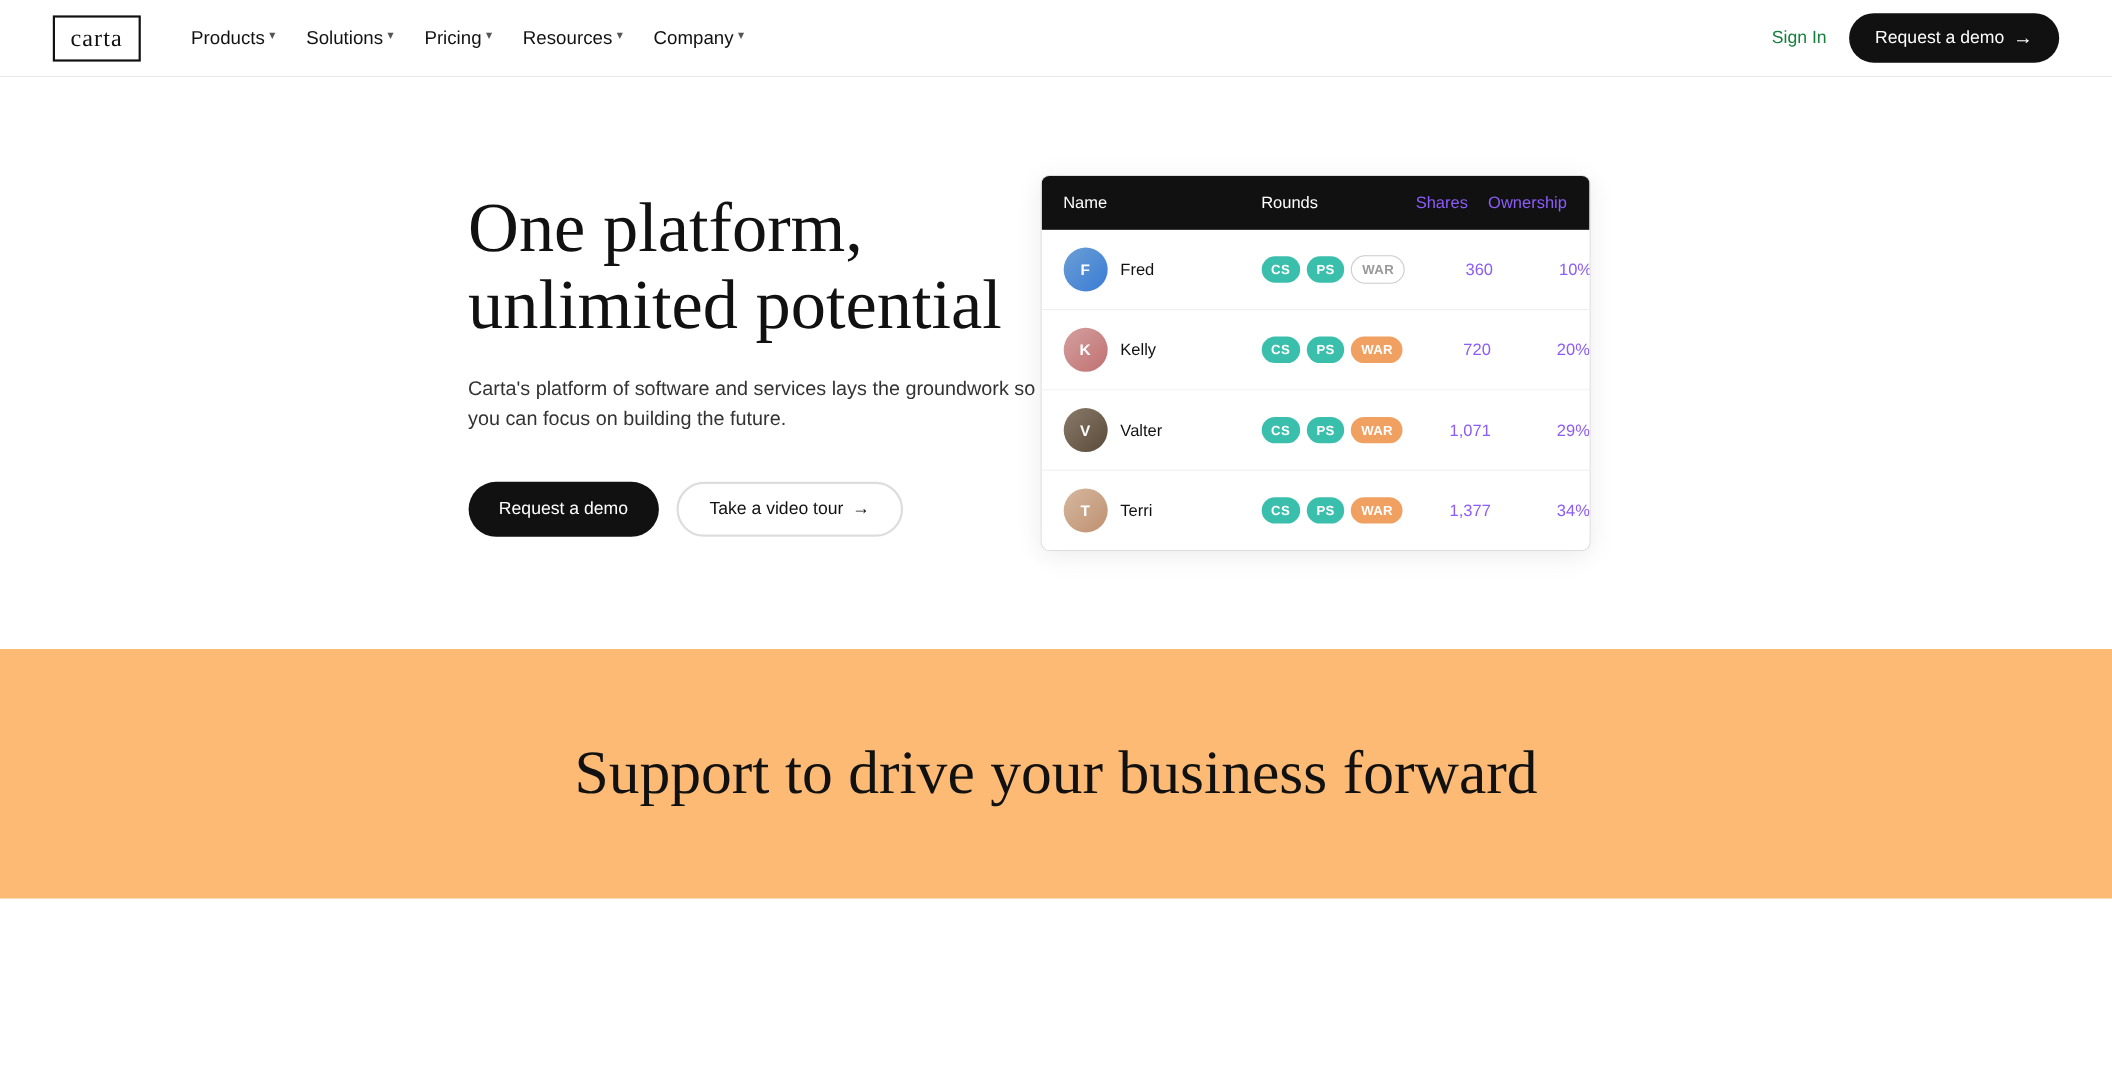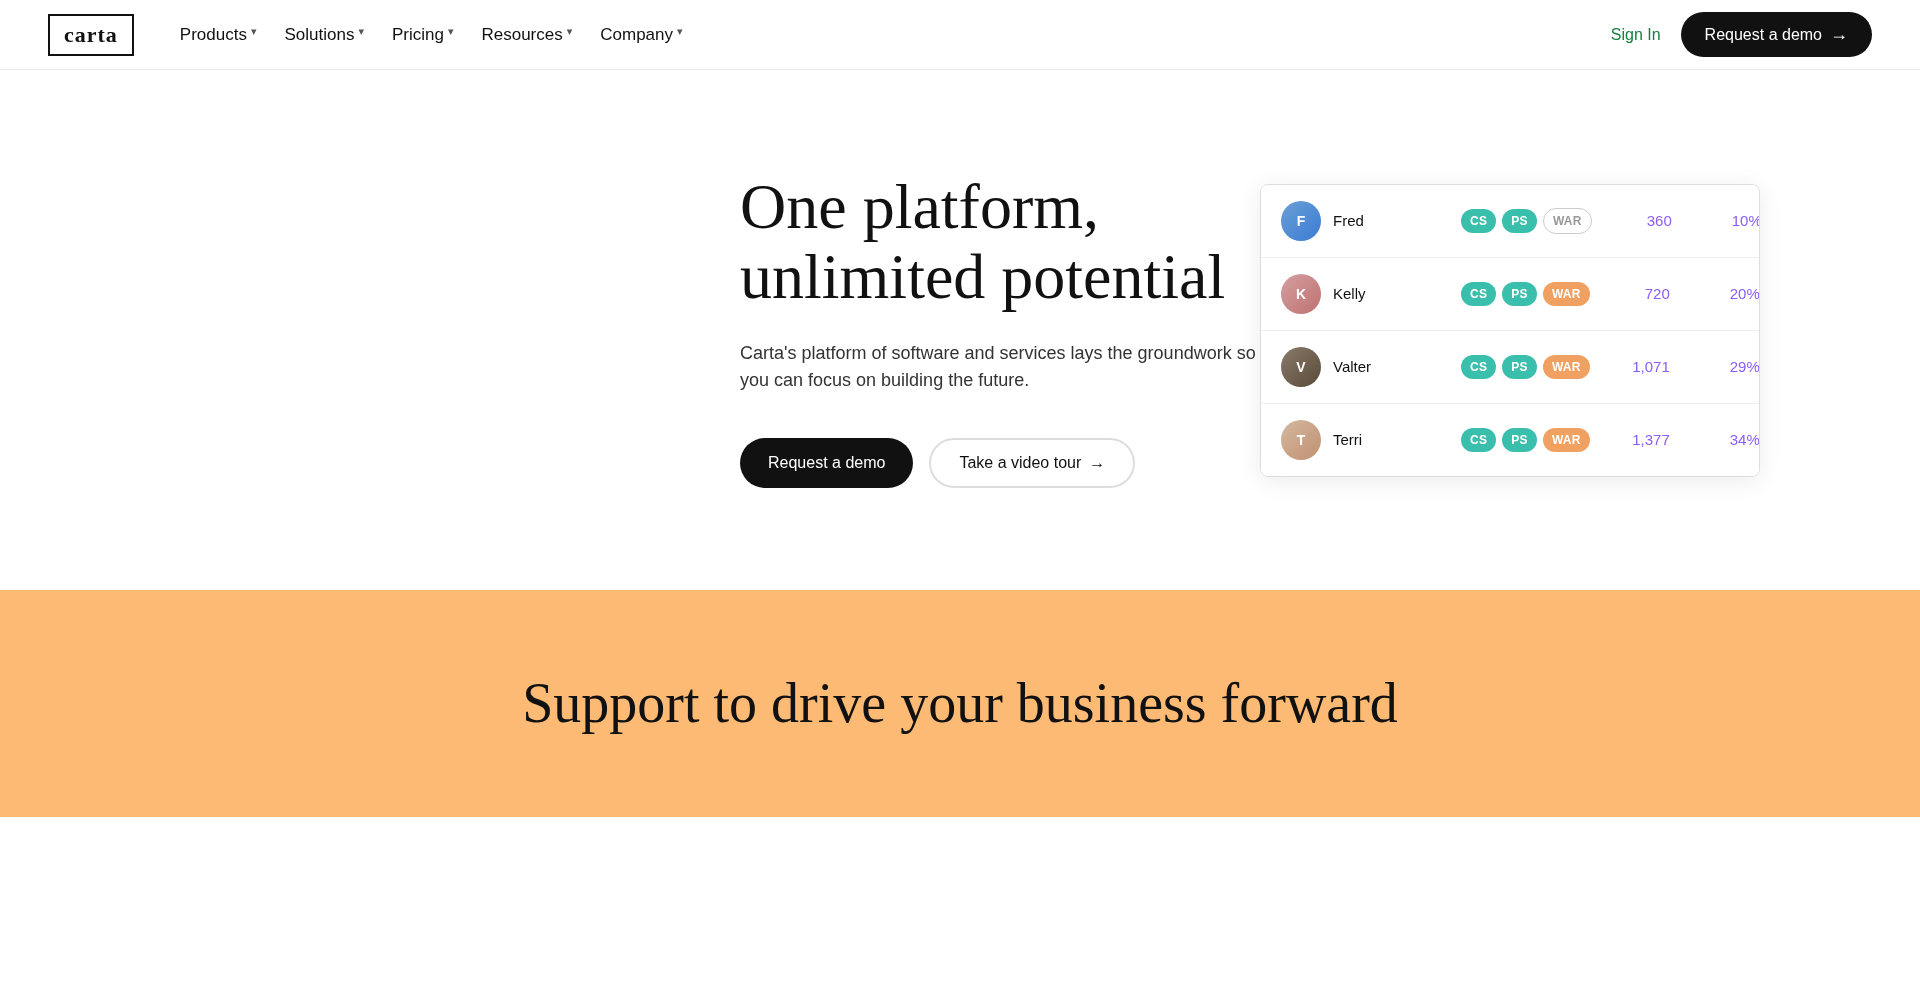--- a/index.html
+++ b/index.html
@@ -7,42 +7,42 @@
 
     
     nav {
       display: flex; align-items: center; justify-content: space-between;
       padding: 0 48px; height: 70px; border-bottom: 1px solid #e8e8e8;
       position: sticky; top: 0; background: #fff; z-index: 100;
     }
     .nav-left { display: flex; align-items: center; gap: 36px; }
     .logo {
       border: 2px solid #111; padding: 6px 14px; font-size: 22px;
-      font-weight: 700; letter-spacing: 1px; font-family: serif;
+      font-weight: 400; letter-spacing: 1px; font-family: serif;
     }
     .nav-links { display: flex; align-items: center; gap: 8px; }
     .nav-link {
       display: flex; align-items: flex-start; gap: 4px;
       font-size: 17px; font-weight: 500; color: #111; cursor: pointer;
       padding: 8px 10px; border-radius: 6px;
       background: none; border: none; text-decoration: none;
     }
     .chevron { font-size: 11px; color: #555; }
     .nav-right { display: flex; align-items: center; gap: 20px; }
     .sign-in { font-size: 16px; font-weight: 500; color: #15803d; cursor: pointer; }
     .request-demo {
       display: flex; align-items: center; gap: 8px;
       background: #111; color: #fff; border: none; border-radius: 50px;
       padding: 12px 24px; font-size: 16px; font-weight: 500; cursor: pointer;
     }
     .request-demo .arrow { font-size: 18px; }
 
     
     .hero {
-      display: flex; align-items: center; justify-content: flex-end;
+      display: flex; align-items: center; justify-content: center;
       padding: 80px 160px 80px 111px; min-height: 520px;
     }
     .hero-left { max-width: 520px; }
     .hero-title { font-size: 64px; font-weight: 400; line-height: 1.1; margin-bottom: 28px; font-family: Georgia, serif; }
     .hero-subtitle { font-size: 18px; color: #333; line-height: 1.5; margin-bottom: 44px; }
     .hero-actions { display: flex; align-items: center; gap: 16px; }
     .btn-primary {
       background: #111; color: #fff; border: none; border-radius: 50px;
       padding: 16px 28px; font-size: 16px; font-weight: 500; cursor: pointer;
     }
@@ -144,20 +144,26 @@
       <button class="btn-primary">Request a demo</button>
       <button class="btn-secondary">
         <span>Take a video tour</span>
         <span>→</span>
       </button>
     </div>
   </div>
 
   <div class="hero-right">
     <div class="table-card">
+      <div class="table-header">
+        <span>Name</span>
+        <span>Rounds</span>
+        <span class="col-right">Shares</span>
+        <span class="col-right">Ownership</span>
+      </div>
 
       <div class="table-row">
         <div class="person-cell">
           <div class="avatar avatar-fred">F</div>
           <span class="person-name">Fred</span>
         </div>
         <div class="badges">
           <span class="badge badge-cs">CS</span>
           <span class="badge badge-ps">PS</span>
           <span class="badge badge-war-outline">WAR</span>

